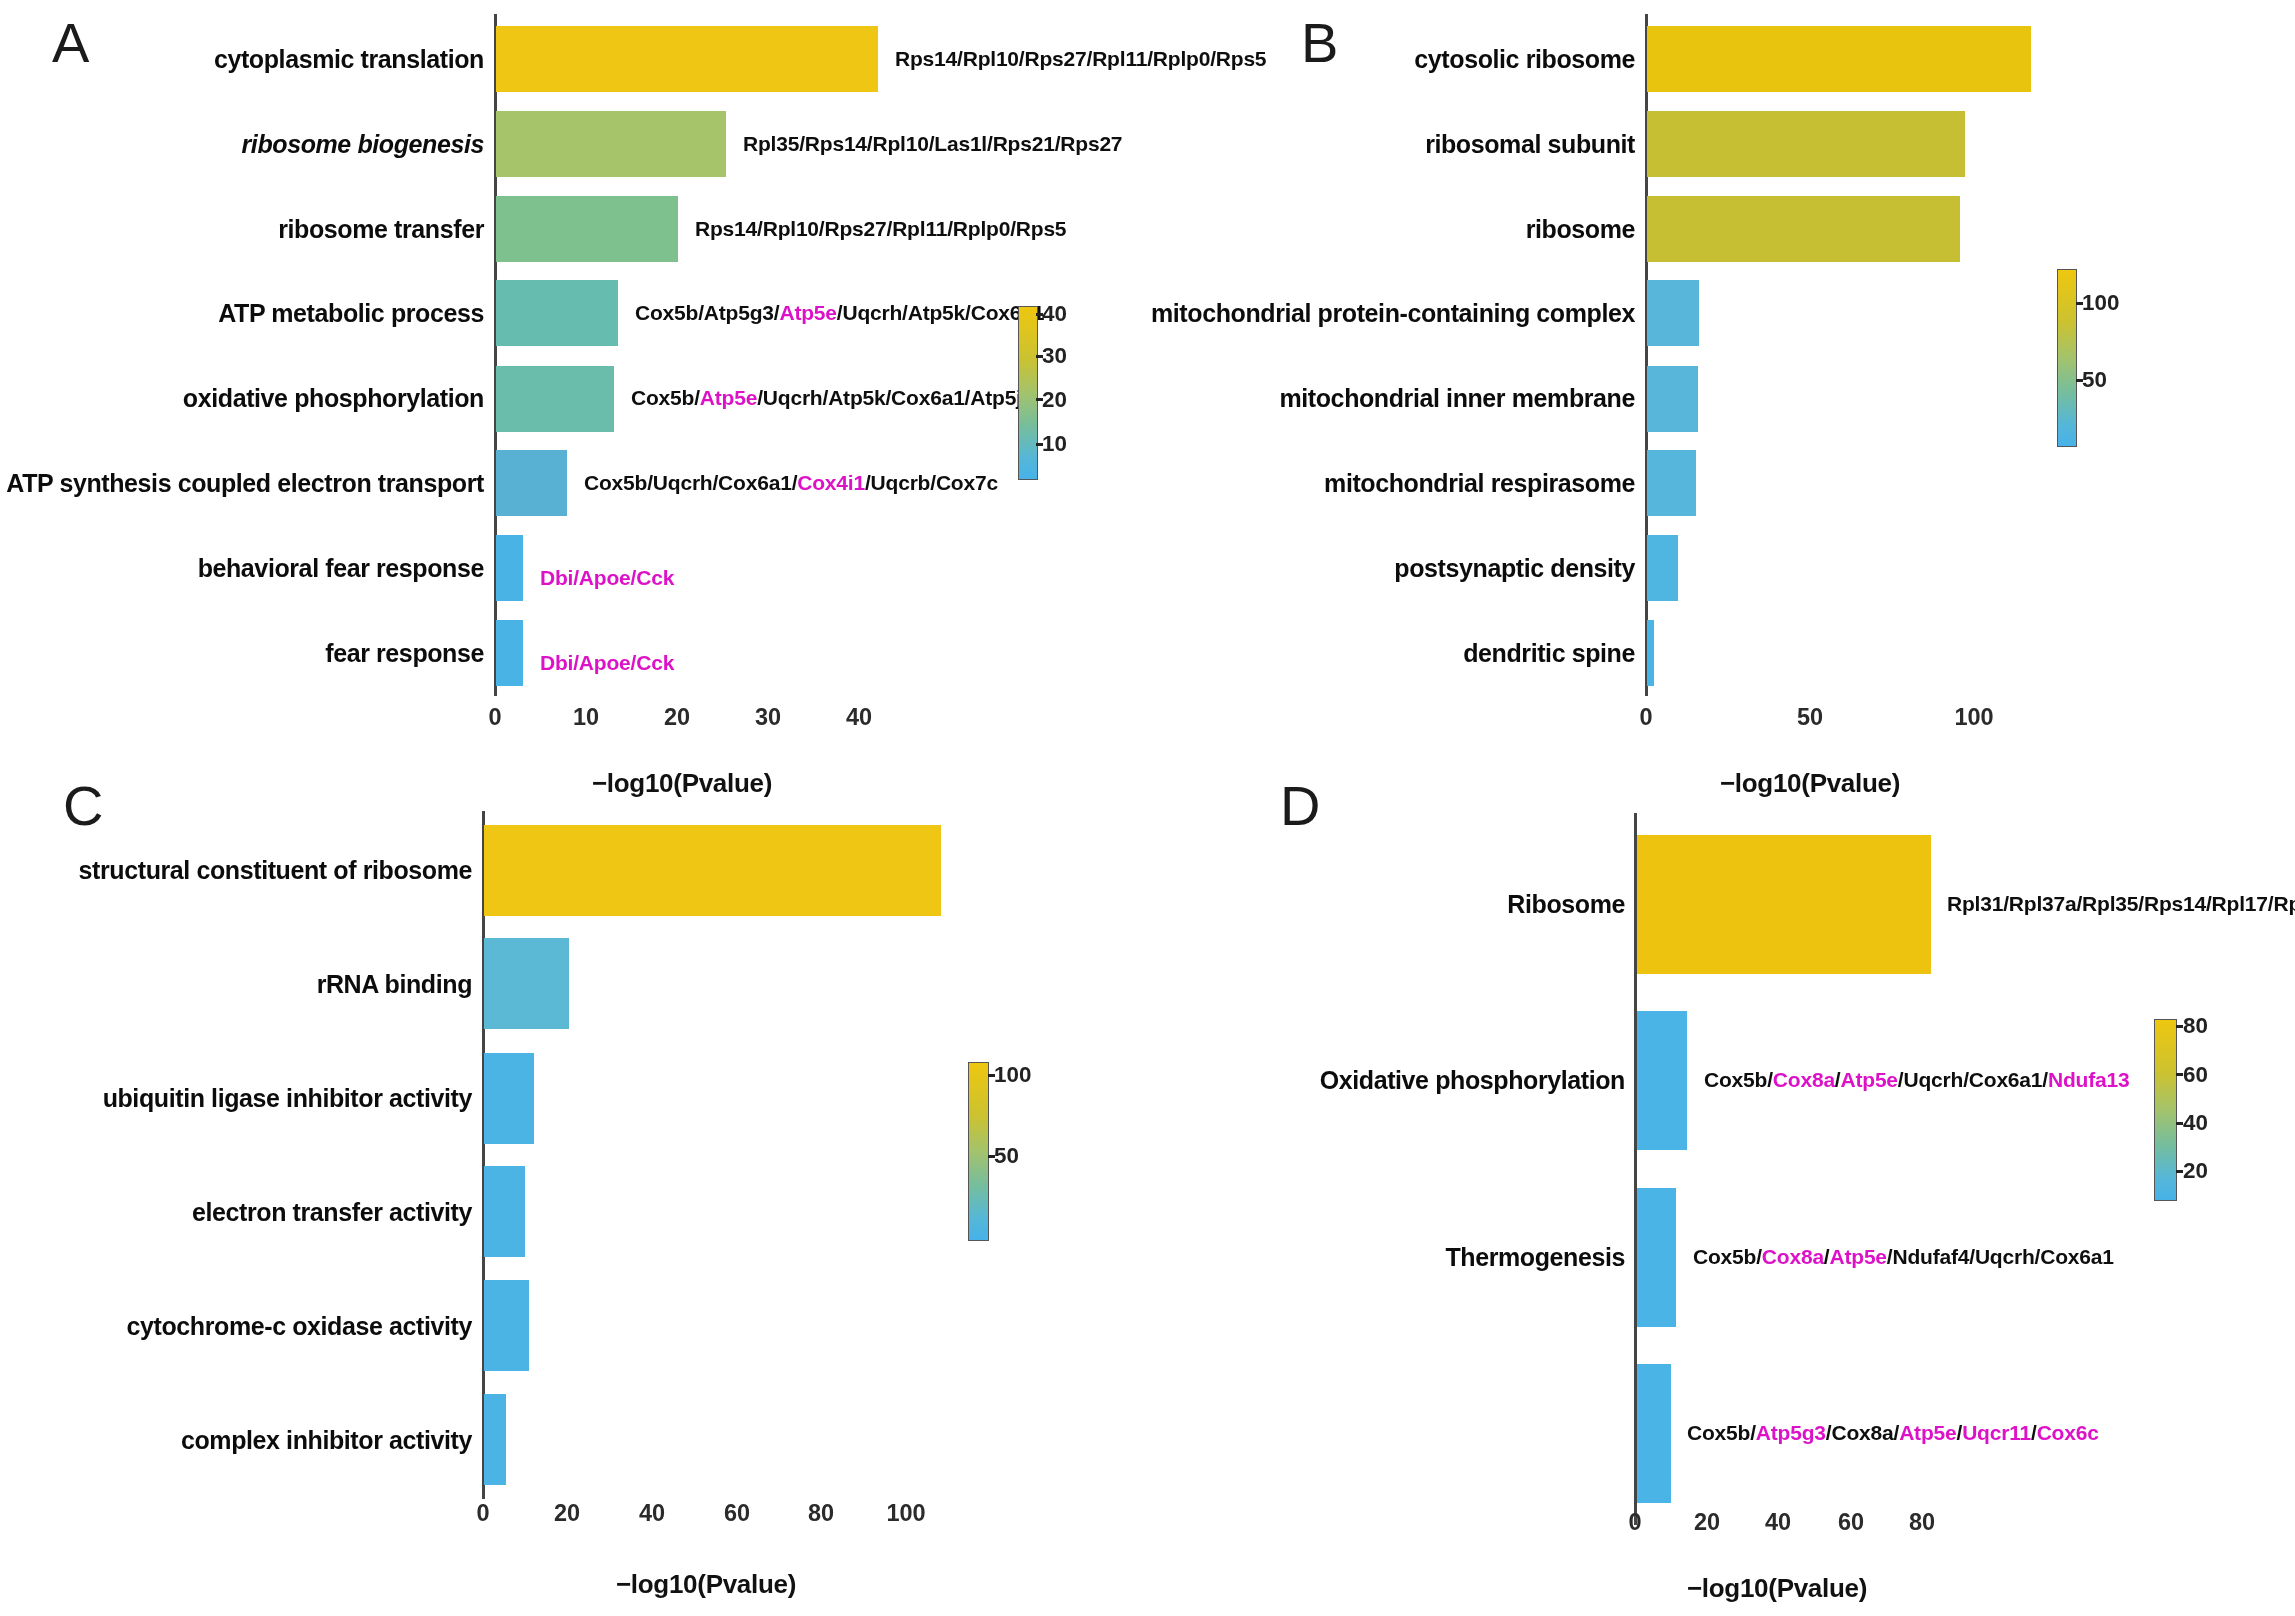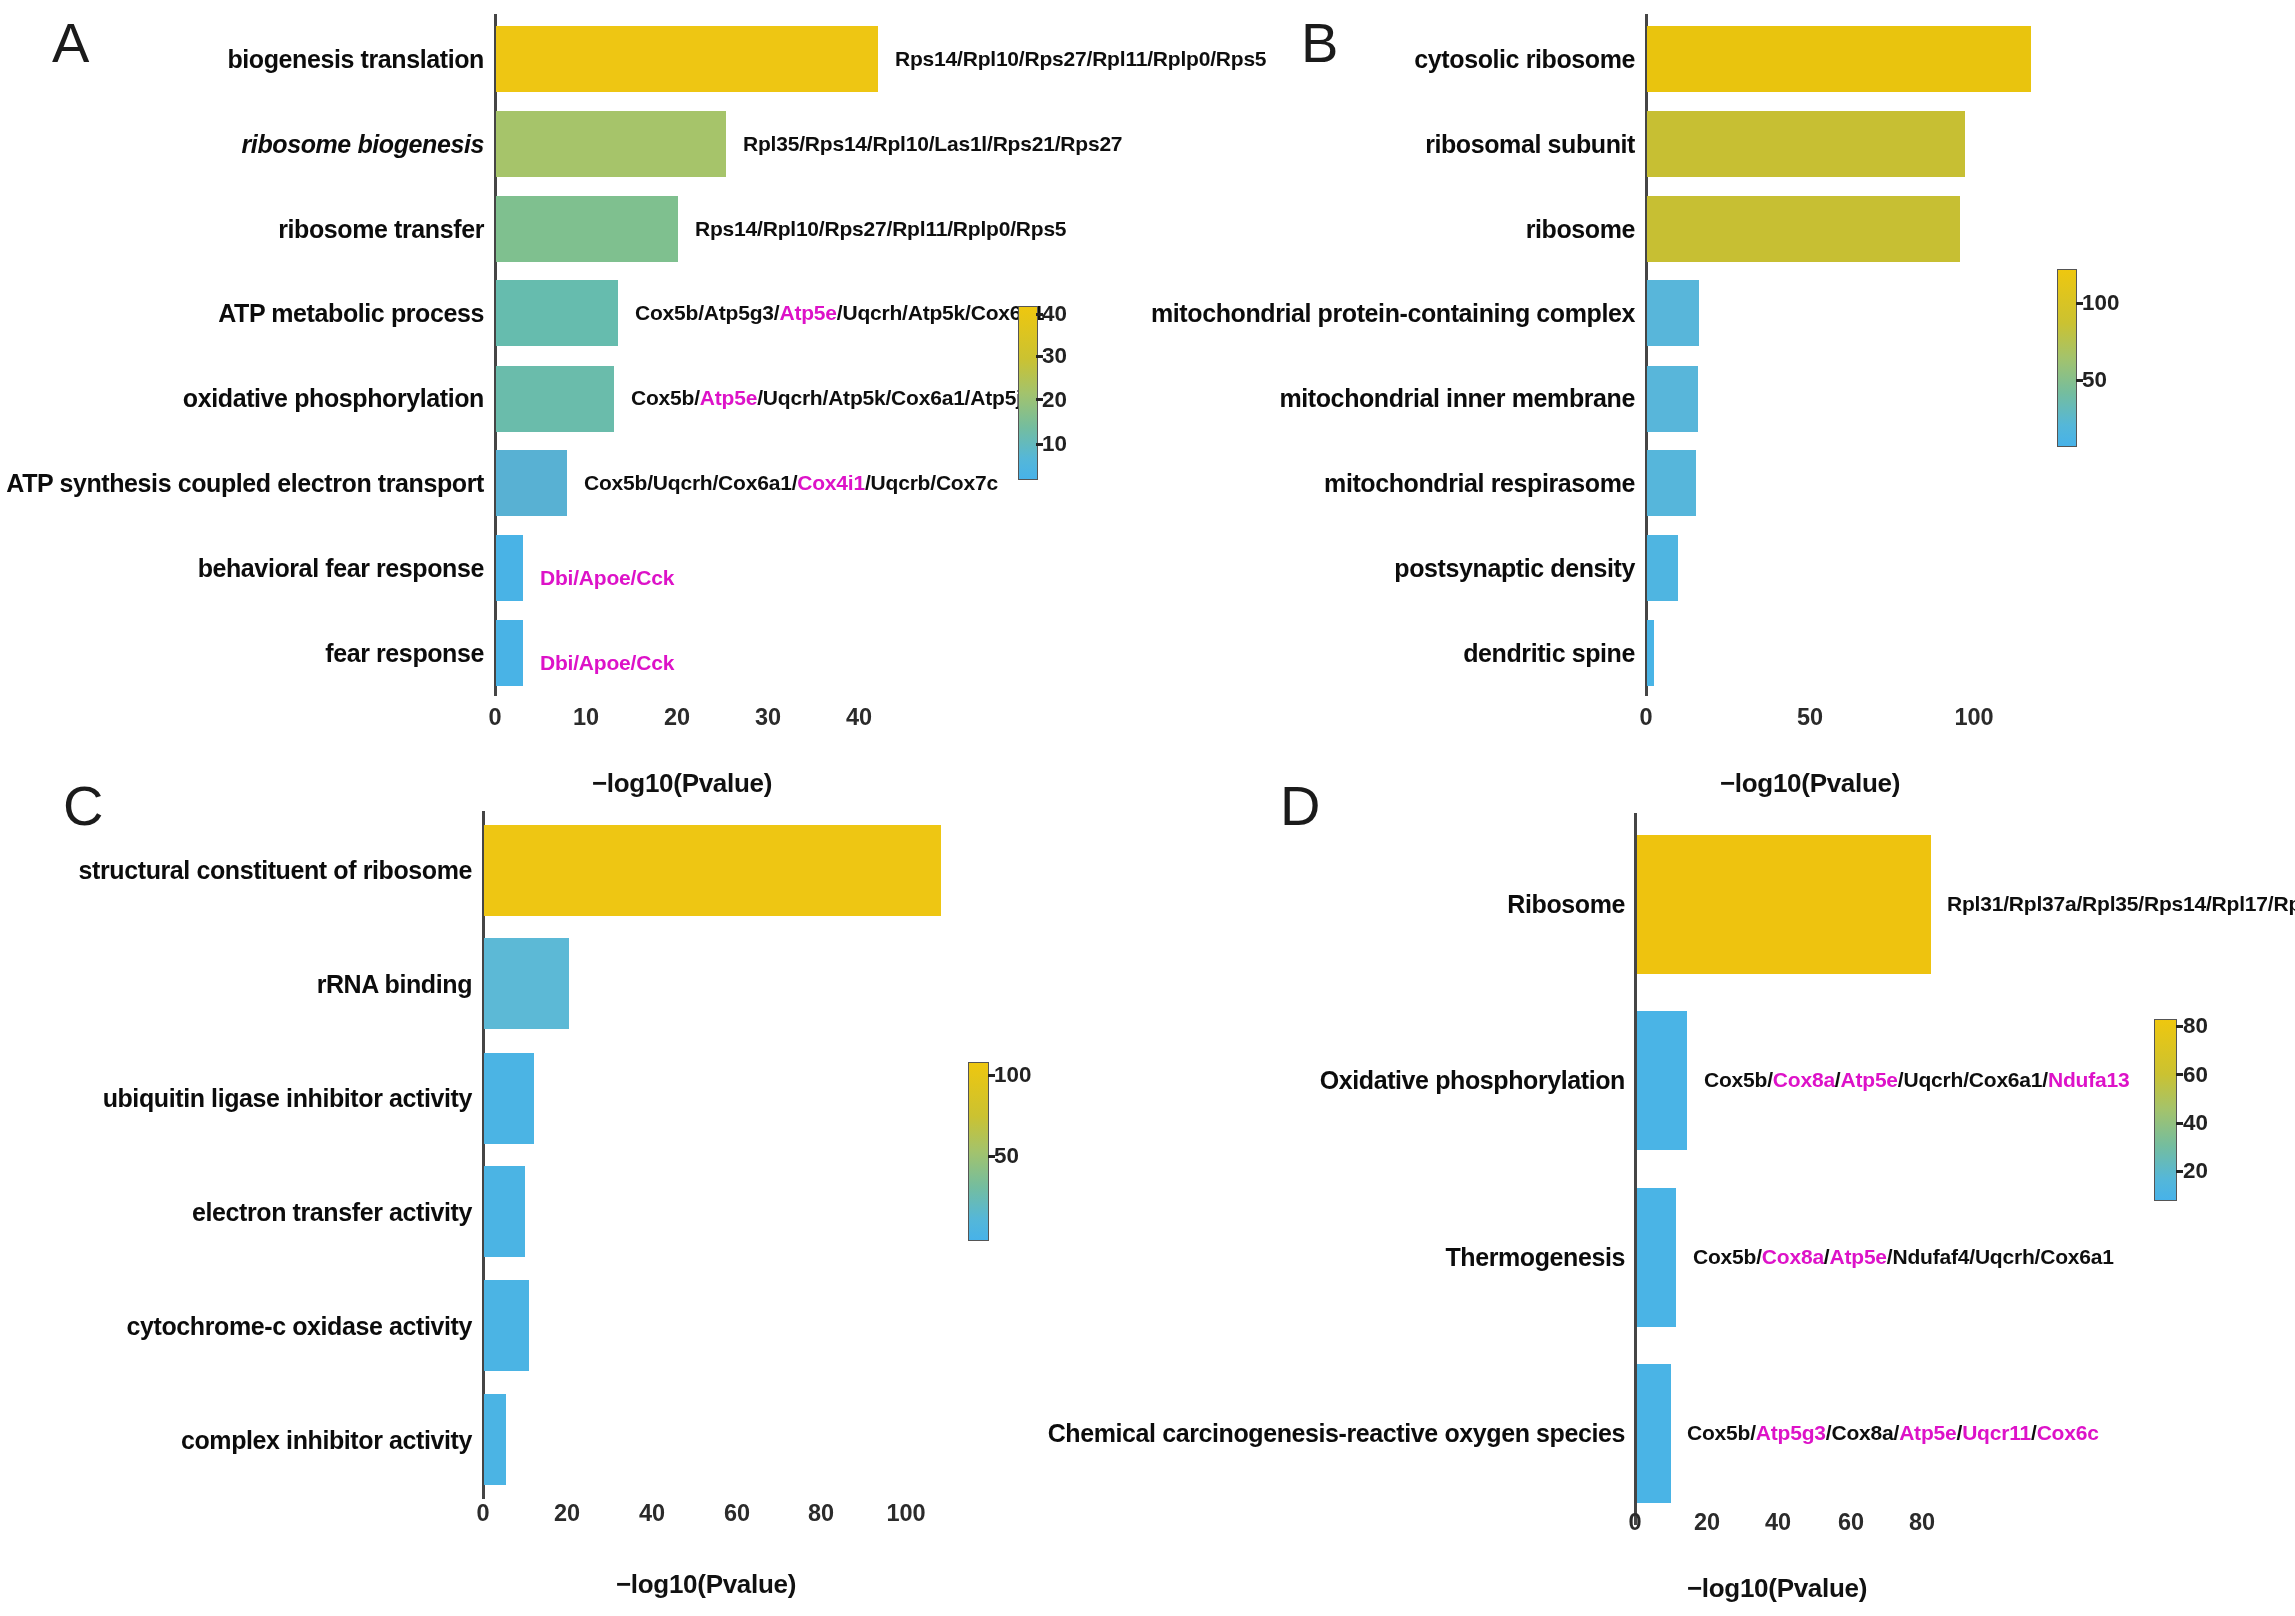--- a/index.html
+++ b/index.html
@@ -43,21 +43,21 @@
   }
   .cb-tick{position:absolute;height:2.7px;background:#222222;}
 </style>
 </head>
 <body>
 
 <div id="figure">
   <div class="panel">
       <div class="panel-letter" style="left: 52px; top: 15.3px; position: absolute;">A</div>
       <div class="axis" style="left: 494px; top: 14px; height: 682px;"></div>
-      <div class="cat" style="right: 1811px; top: 59px; text-align: right;">biogenesis translation</div>
+      <div class="cat" style="right: 1811px; top: 59px; text-align: right;">cytoplasmic translation</div>
       <div class="bar" style="left: 496px; top: 26px; width: 382px; height: 66px; background: rgb(238, 198, 19);"></div>
       <div class="ann" style="left: 895px; top: 59px;"><span class="">Rps14/Rpl10/Rps27/Rpl11/Rplp0/Rps5</span></div>
       <div class="cat" style="right: 1811px; top: 144px; text-align: center; font-style: italic;">ribosome biogenesis</div>
       <div class="bar" style="left: 496px; top: 111px; width: 230px; height: 66px; background: rgb(166, 196, 106);"></div>
       <div class="ann" style="left: 743px; top: 144px;"><span class="">Rpl35/Rps14/Rpl10/Las1l/Rps21/Rps27</span></div>
       <div class="cat" style="right: 1811px; top: 229px; text-align: right;">ribosome transfer</div>
       <div class="bar" style="left: 496px; top: 196px; width: 182px; height: 66px; background: rgb(127, 192, 143);"></div>
       <div class="ann" style="left: 695px; top: 229px;"><span class="">Rps14/Rpl10/Rps27/Rpl11/Rplp0/Rps5</span></div>
       <div class="cat" style="right: 1811px; top: 313px; text-align: right;">ATP metabolic process</div>
       <div class="bar" style="left: 496px; top: 280px; width: 122px; height: 66px; background: rgb(102, 188, 174);"></div>
@@ -152,21 +152,20 @@
       <div class="axis" style="left: 1634px; top: 813px; height: 712px;"></div>
       <div class="cat" style="right: 670px; top: 904px; text-align: right;">Ribosome</div>
       <div class="bar" style="left: 1637px; top: 835px; width: 294px; height: 139px; background: rgb(238, 195, 15);"></div>
       <div class="ann" style="left: 1947px; top: 904px;"><span class="">Rpl31/Rpl37a/Rpl35/Rps14/Rpl17/Rpl39</span></div>
       <div class="cat" style="right: 670px; top: 1080px; text-align: right;">Oxidative phosphorylation</div>
       <div class="bar" style="left: 1637px; top: 1011px; width: 50px; height: 139px; background: rgb(74, 180, 230);"></div>
       <div class="ann" style="left: 1704px; top: 1080px;"><span class="">Cox5b/</span><span class="hl">Cox8a</span><span class="">/</span><span class="hl">Atp5e</span><span class="">/Uqcrh/Cox6a1/</span><span class="hl">Ndufa13</span></div>
       <div class="cat" style="right: 670px; top: 1257px; text-align: right;">Thermogenesis</div>
       <div class="bar" style="left: 1637px; top: 1188px; width: 39px; height: 139px; background: rgb(74, 180, 230);"></div>
       <div class="ann" style="left: 1693px; top: 1257px;"><span class="">Cox5b/</span><span class="hl">Cox8a</span><span class="">/</span><span class="hl">Atp5e</span><span class="">/Ndufaf4/Uqcrh/Cox6a1</span></div>
-      <div class="cat" style="right: 670px; top: 1433px; text-align: right;">Chemical carcinogenesis-reactive oxygen species</div>
       <div class="bar" style="left: 1637px; top: 1364px; width: 34px; height: 139px; background: rgb(74, 180, 230);"></div>
       <div class="ann" style="left: 1687px; top: 1433px;"><span class="">Cox5b/</span><span class="hl">Atp5g3</span><span class="">/Cox8a/</span><span class="hl">Atp5e</span><span class="">/</span><span class="hl">Uqcr11</span><span class="">/</span><span class="hl">Cox6c</span></div>
       <div class="tick" style="left: 1635px; top: 1511px;">0</div>
       <div class="tick" style="left: 1707px; top: 1511px;">20</div>
       <div class="tick" style="left: 1778px; top: 1511px;">40</div>
       <div class="tick" style="left: 1851px; top: 1511px;">60</div>
       <div class="tick" style="left: 1922px; top: 1511px;">80</div>
       <div class="xtitle" style="left: 1777px; top: 1575px;">−log10(Pvalue)</div>
       <div class="cbar" style="left: 2154px; top: 1019px; width: 21px; height: 180px;"></div>
       <div class="cb-tick" style="left: 2176px; top: 1025px; width: 6.6px;"></div>

